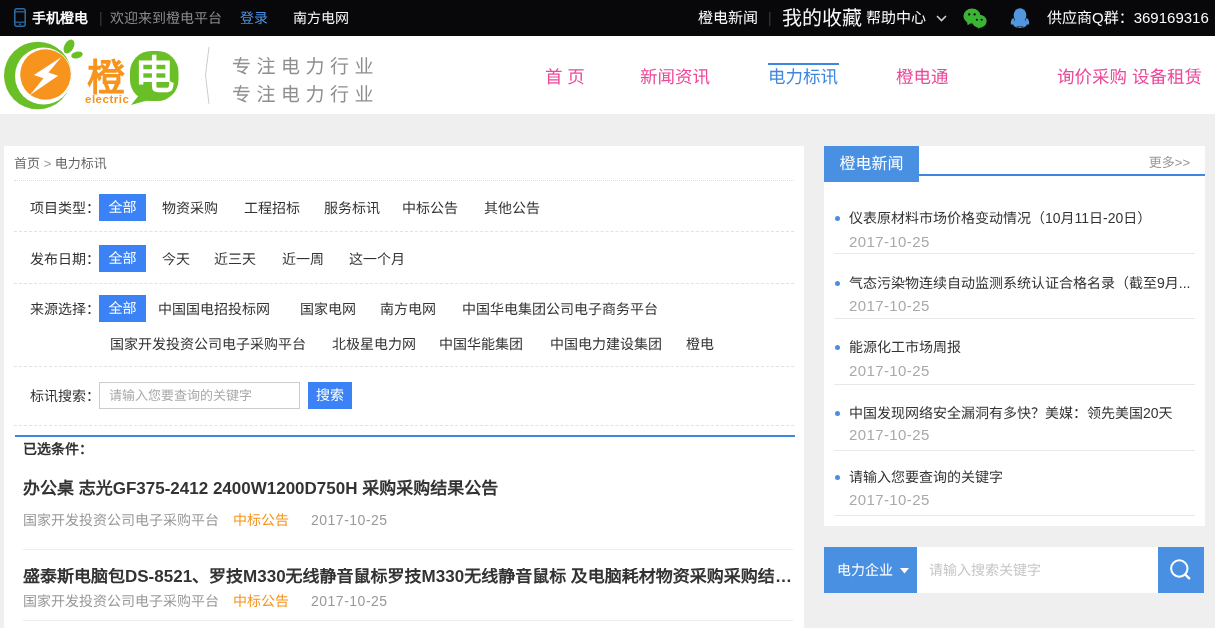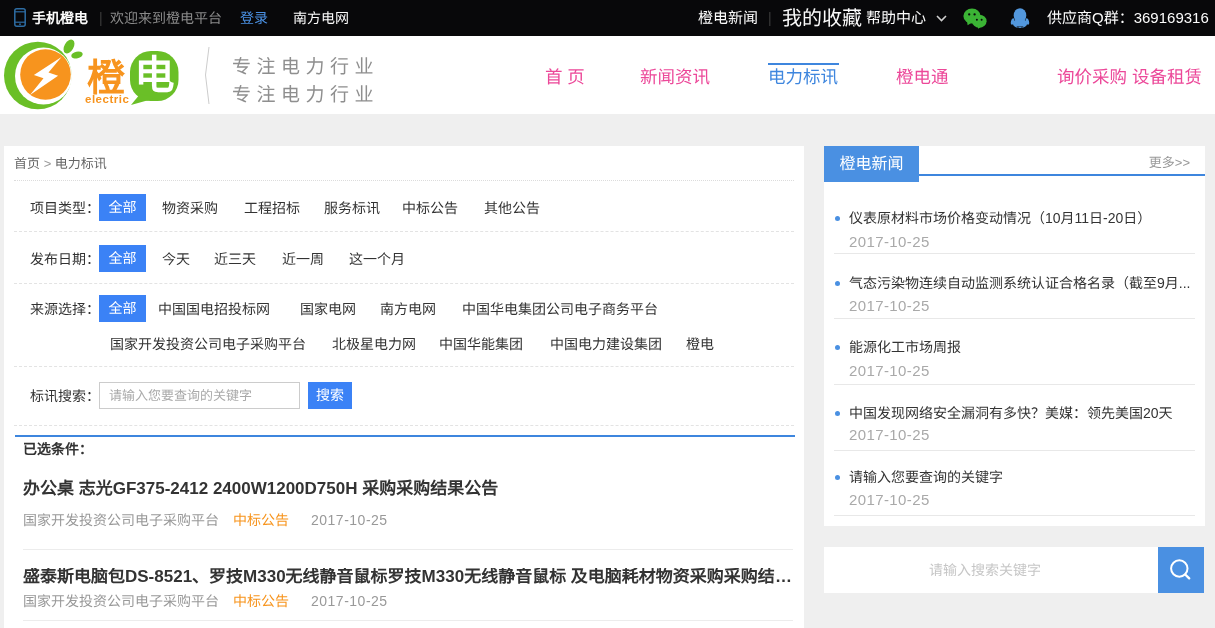--- a/index.html
+++ b/index.html
@@ -209,20 +209,26 @@
     <div class="n-date" style="top:281px;">2017-10-25</div>
     <div class="n-sep" style="top:304px;"></div>
 
     <div class="n-dot" style="top:329px;"></div>
     <div class="n-title" style="top:322px;">请输入您要查询的关键字</div>
     <div class="n-date" style="top:346px;">2017-10-25</div>
     <div class="n-sep" style="top:369px;"></div>
   </div>
 
   <div id="sidesearch">
+    <div class="abs" style="left:0;top:0;width:93px;height:46px;background:#4a90e2;color:#fff;font-size:16px;line-height:46px;">
+      <span style="margin-left:13px;font-size:14px;">电力企业</span>
+      <svg class="abs" style="left:76px;top:21px;" width="9" height="6" viewBox="0 0 9 6">
+          <path d="M0 0 L9 0 L4.5 5.5 Z" fill="#fff"></path>
+        </svg>
+    </div>
     <div class="abs" style="left:93px;top:0;width:241px;height:46px;background:#fff;">
       <div style="margin:15px 0 0 12px;font-size:14px;color:#c6c6c6;line-height:17px;">请输入搜索关键字</div>
     </div>
     <div class="abs" style="left:334px;top:0;width:46px;height:46px;background:#4a90e2;">
       <svg class="abs" style="left:11px;top:11px;" width="25" height="25" viewBox="0 0 25 25">
         <circle cx="10.3" cy="10.5" r="8.2" fill="none" stroke="#fff" stroke-width="2"></circle>
         <path d="M16.2 16.5 L20.2 20.3" fill="none" stroke="#fff" stroke-width="2.4" stroke-linecap="round"></path>
       </svg>
     </div>
   </div>

